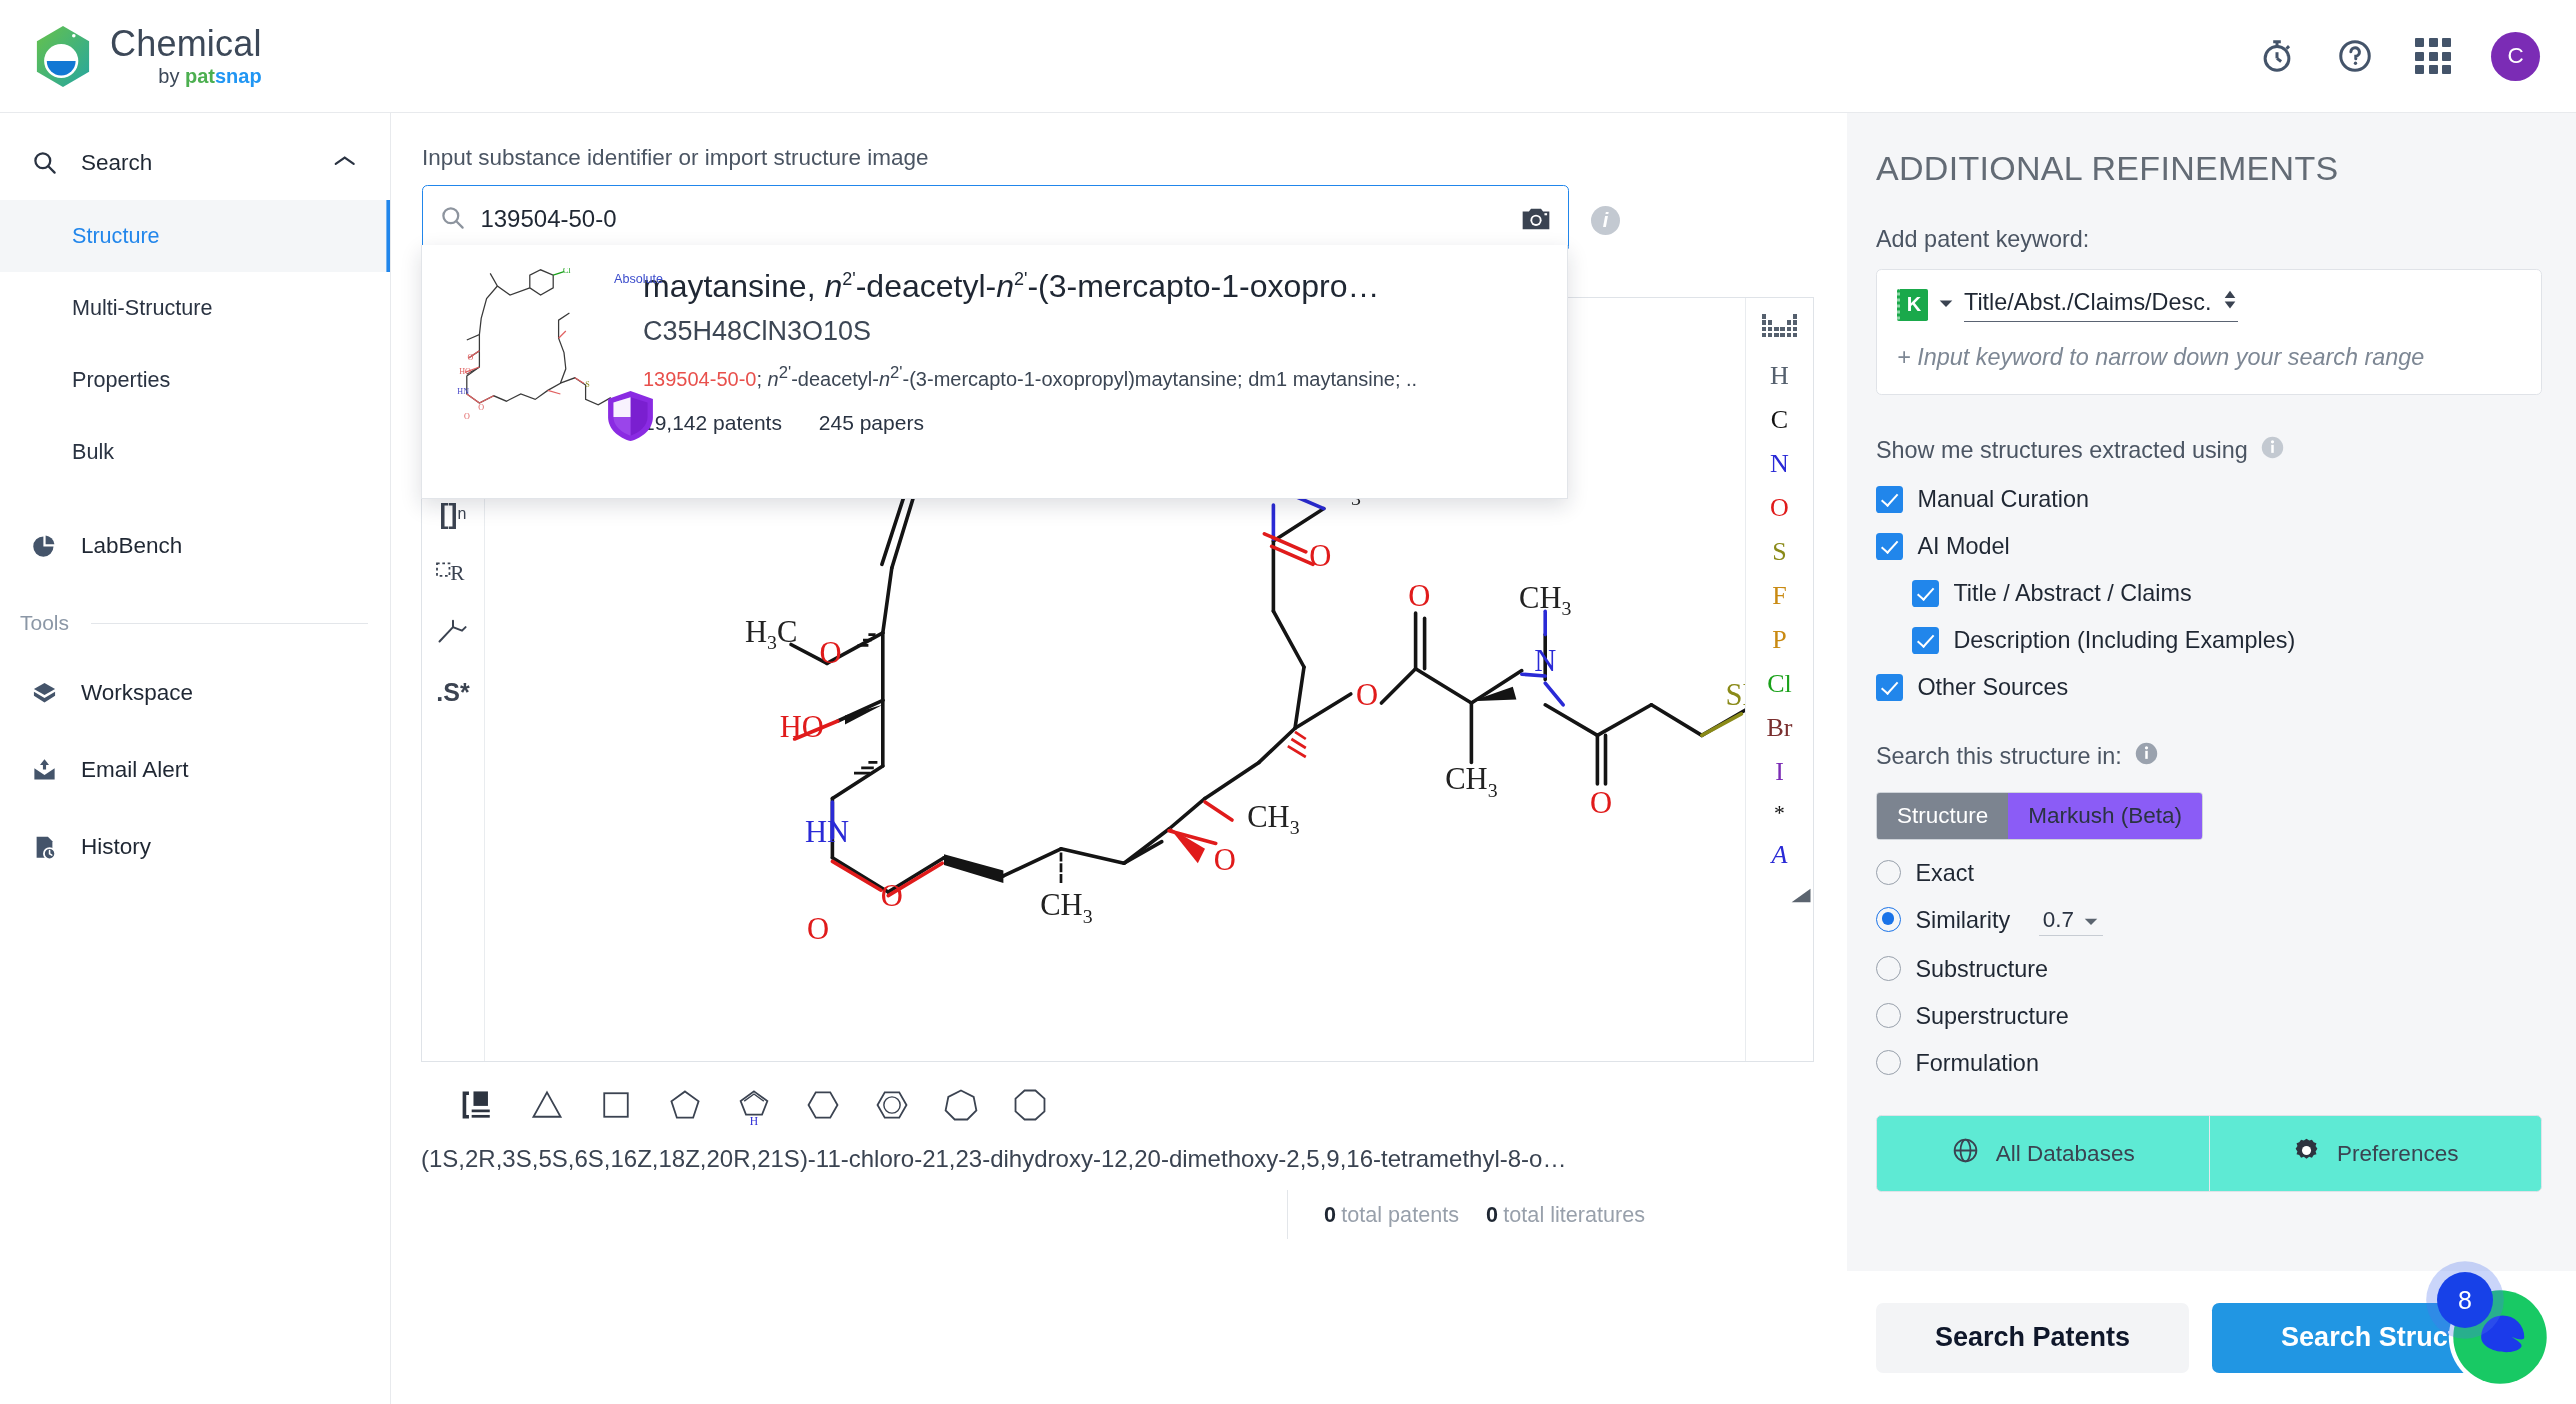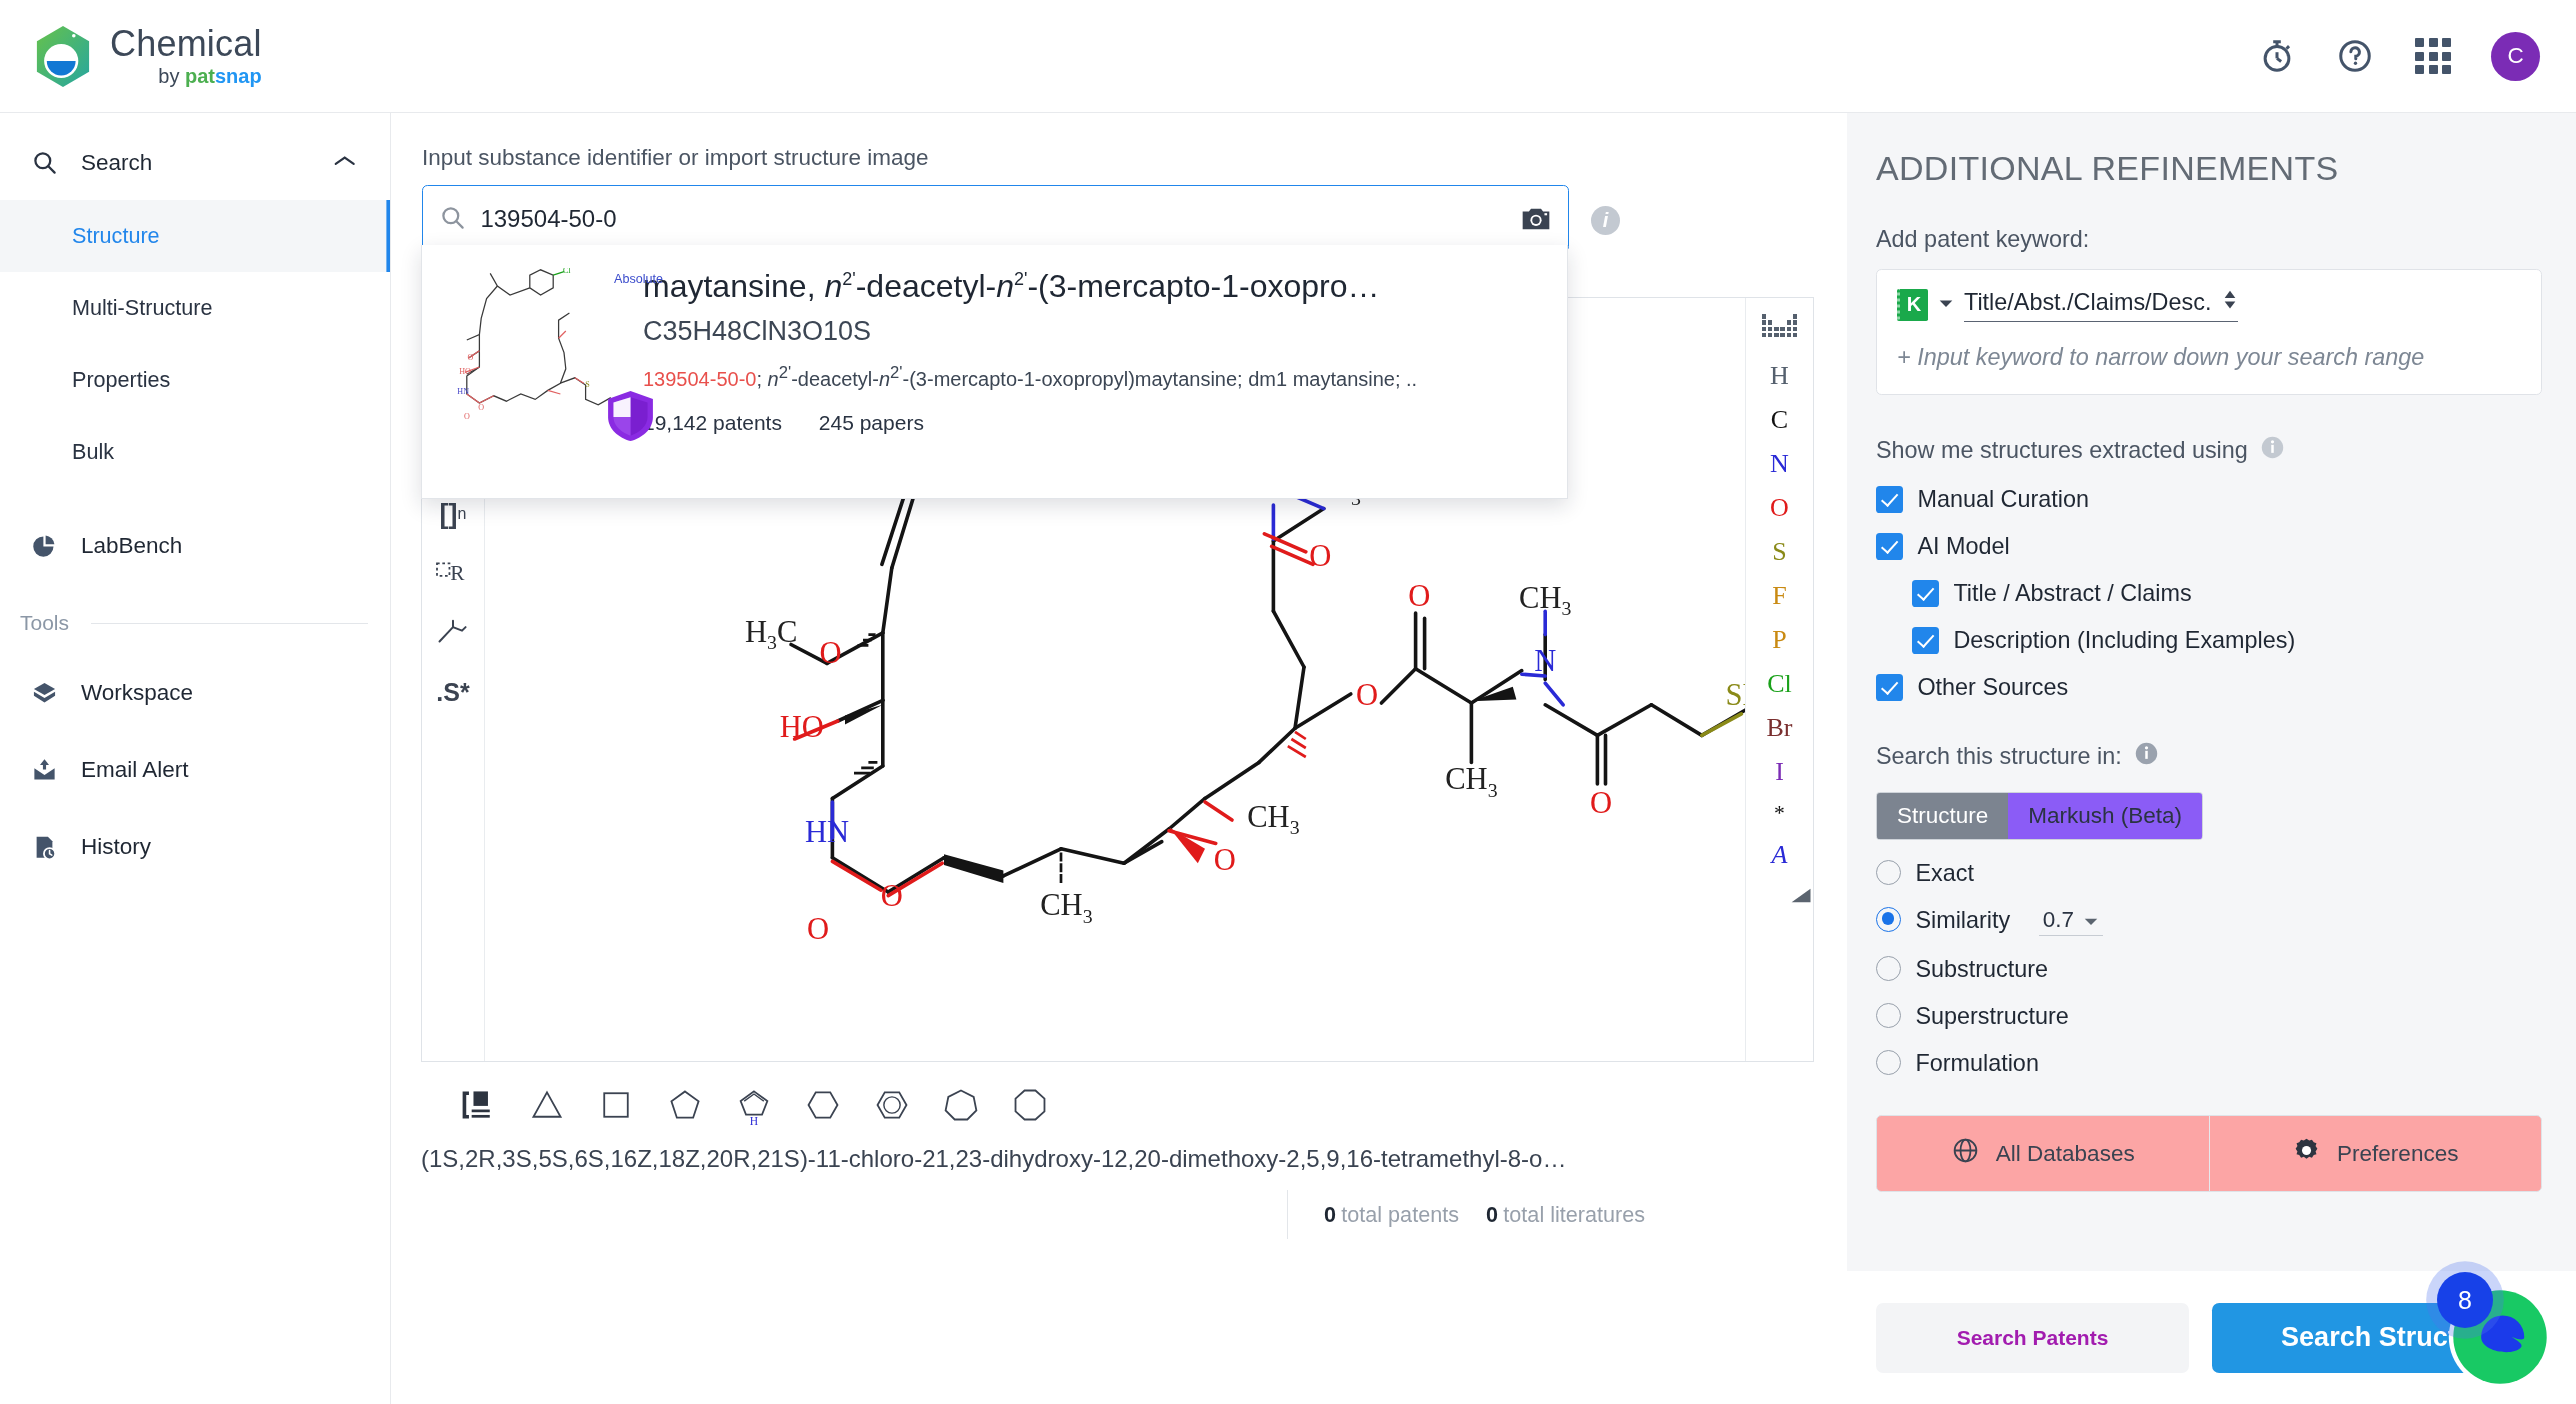--- a/index.html
+++ b/index.html
@@ -186,31 +186,31 @@
   .seg div { font-size: 22.5px; padding: 10px 20px; cursor: pointer; background: #8b5cf6; color: #2a3342; }
   .seg div.on { background: #7c8490; color: #fff; }
 
   .radio-row { display: flex; gap: 14.4px; margin-top: 20px; cursor: pointer; }
   .rd { width: 25px; height: 25px; border-radius: 50%; border: 1.8px solid #98a0ab; flex: 0 0 25px; position: relative; }
   .rd.on { border-color: #1a73e8; }
   .rd.on::after { content: ""; position: absolute; left: 4.5px; top: 4.5px; width: 12.6px; height: 12.6px; border-radius: 50%; background: #1a73e8; }
   .radio-row .lab { font-size: 23.4px; color: #1f2733; }
   .sim-val { font-size: 22.5px; color: #2a3342; border-bottom: 0.9px solid #c7ccd3; padding: 0 3.6px 2.7px 3.6px; margin-left: 14.4px; display: flex; align-items: center; gap: 9px; cursor: pointer; }
 
-  .db-row { display: flex; margin-top: 38px; border: 0.9px solid #dfe3e8; border-radius: 5.4px; overflow: hidden; background: #fca5a5; }
+  .db-row { display: flex; margin-top: 38px; border: 0.9px solid #dfe3e8; border-radius: 5.4px; overflow: hidden; background: #5eead4; }
   .db-row .b { flex: 1; display: flex; align-items: center; justify-content: center; gap: 16px; padding: 20px 0; font-size: 22.5px; color: #3a4351; cursor: pointer; }
   .db-row .b + .b { border-left: 0.9px solid #e6e9ed; }
 
   #footer-bar {
     position: absolute; left: 1847px; top: 1271px; width: 729px; height: 133px;
     background: #fff; display: flex; align-items: center; gap: 23.4px; padding-left: 29px;
   }
   .btn-ghost {
-    width: 313px; height: 70px; border-radius: 7.2px; background: #f3f4f6; color: #a21caf;
-    font-size: 21px; font-weight: 700; display: flex; align-items: center; justify-content: center; cursor: pointer; text-align: center;
+    width: 313px; height: 70px; border-radius: 7.2px; background: #f3f4f6; color: #0f172a;
+    font-size: 27px; font-weight: 700; display: flex; align-items: center; justify-content: center; cursor: pointer; text-align: center;
   }
   .btn-primary {
     width: 313px; height: 70px; border-radius: 7.2px; background: #2196e3; color: #fff;
     font-size: 27px; font-weight: 700; display: flex; align-items: center; justify-content: center; cursor: pointer;
   }
 
   
   #chat-widget { position: absolute; right: 23.4px; bottom: 14.4px; width: 106px; height: 106px; z-index: 90; cursor: pointer; }
   #chat-badge {
     position: absolute; right: 83px; bottom: 76px; width: 56px; height: 56px; border-radius: 50%;

